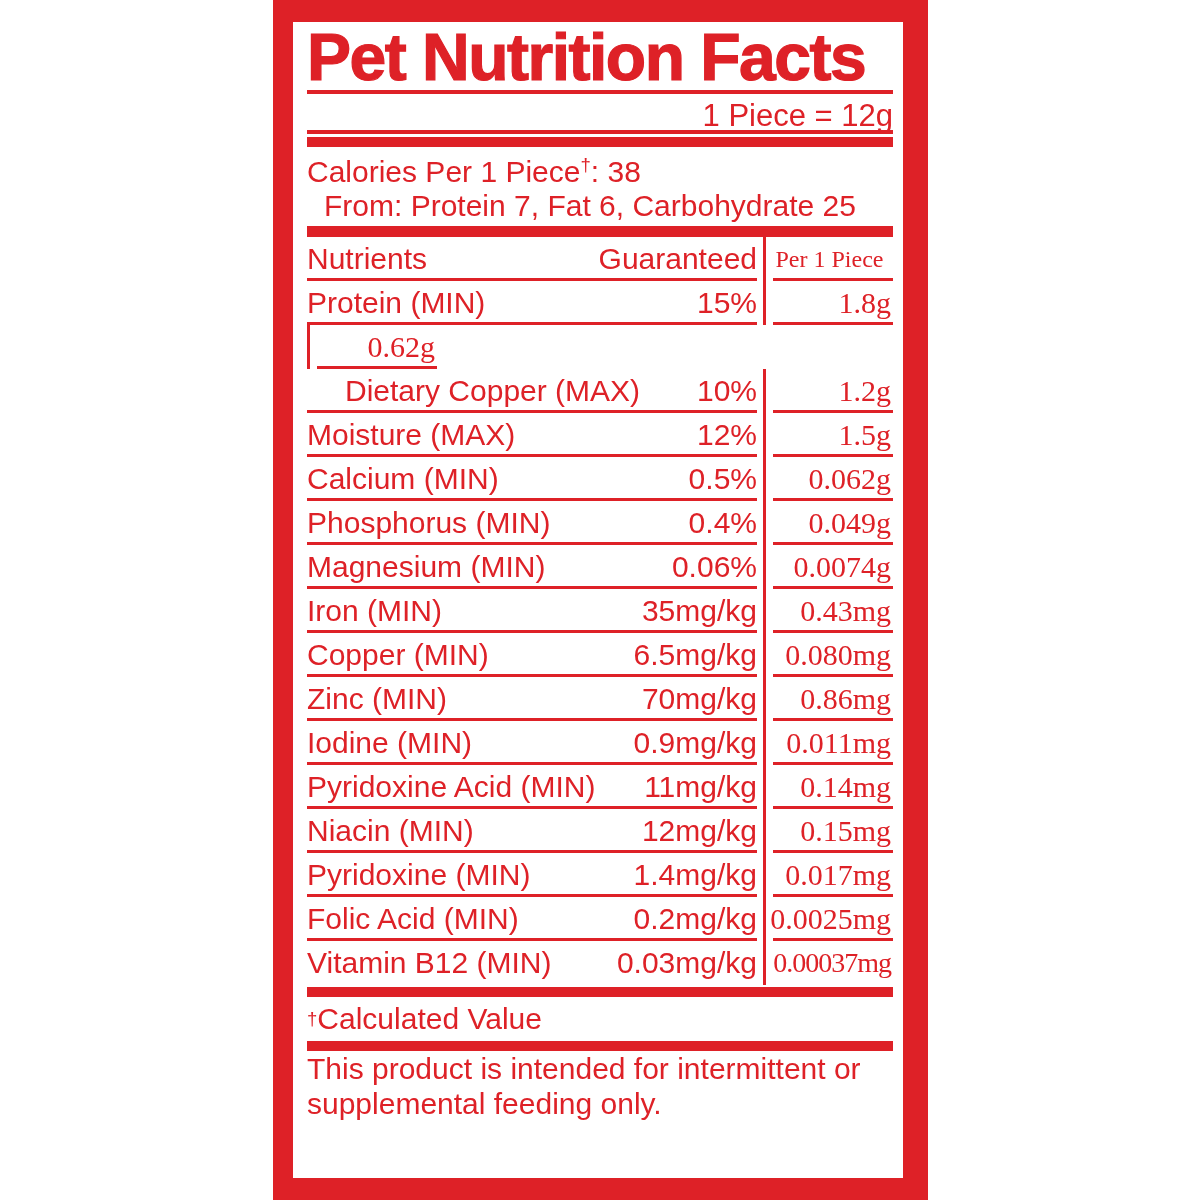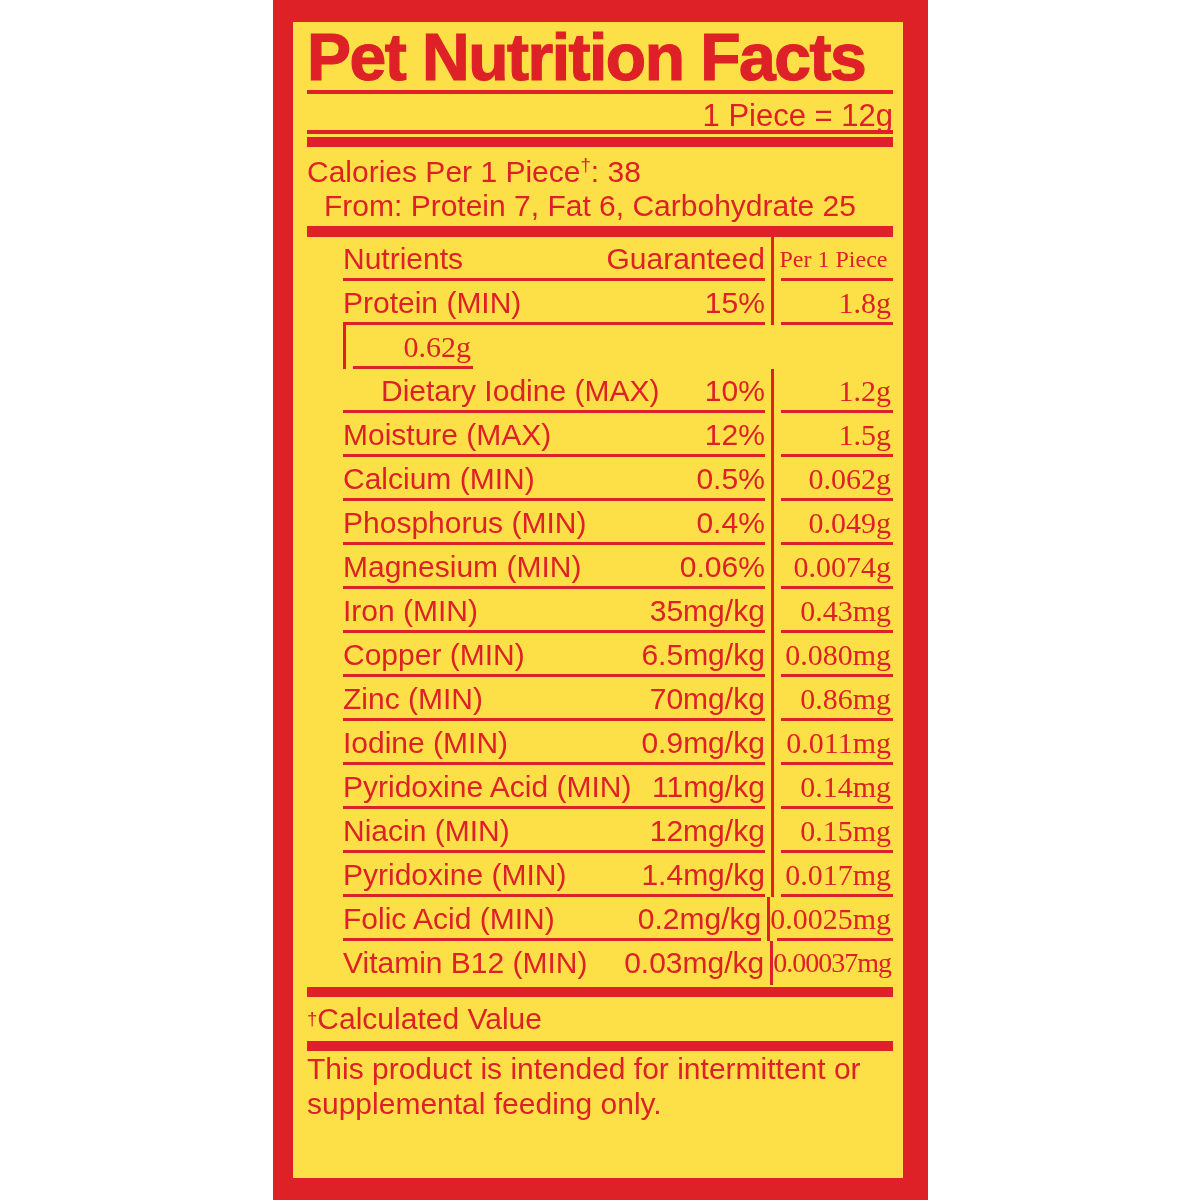--- a/index.html
+++ b/index.html
@@ -1,21 +1,21 @@
 <!DOCTYPE html>
 <html><head>
 <meta charset="utf-8">
 <style>
   :root { --red: #DE2127; }
   * { margin:0; padding:0; box-sizing:border-box; }
   html,body { width:1200px; height:1200px; background:#ffffff; font-family:"Liberation Sans", sans-serif; }
   body { position:relative; overflow:hidden; }
 
   .panel { position:absolute; left:273px; top:0; width:655px; height:1200px; background:var(--red); }
-  .inner { position:absolute; left:20px; top:22px; width:610px; height:1156px; background:#fde047;
+  .inner { position:absolute; left:20px; top:22px; width:610px; height:1156px; background:#ffffff;
            padding:0 10px 0 14px; color:var(--red); }
 
   .title { font-size:66px; font-weight:bold; letter-spacing:-1.5px; line-height:66px;
            height:68px; padding-top:2px; white-space:nowrap;
            -webkit-text-stroke:1.2px var(--red); }
 
   .rule  { height:4px;  background:var(--red); }
   .bar   { height:10px; background:var(--red); }
   .bar.thick { height:11px; }
 
@@ -33,21 +33,21 @@
   .cl::after { content:""; position:absolute; left:0; right:6px; bottom:0; height:3px; background:var(--red); }
   .cr::after { content:""; position:absolute; left:7px; right:0; bottom:0; height:3px; background:var(--red); }
   #table-body .trow:last-child .cl::after,
   #table-body .trow:last-child .cr::after { display:none; }
   #table-body .trow:last-child .cr span { font-size:28px; letter-spacing:-1px; padding-right:0; }
 
   .header-row .cr { justify-content:center; font-size:24px; padding-right:0; }
   .nutrient-label { white-space:nowrap; }
   .nutrient-label.indent { padding-left:38px; }
 
-  .table-wrap { margin-bottom:2px;margin-left:36px; }
+  .table-wrap { margin-bottom:2px; }
 
   .calcvalue { height:44px; display:flex; align-items:center; font-size:30px; }
   .feeding { padding-top:0; font-size:30px; line-height:35px; }
 
   sup.dag { font-size:62%; vertical-align:super; line-height:0; }
 </style>
 </head>
 <body>
 
 <div class="panel">
@@ -93,21 +93,21 @@
 
   <div class="trow">
     <div class="cr">
       <span>0.62g</span>
     </div>
   </div>
 
 
   <div class="trow">
     <div class="cl">
-      <span class="nutrient-label indent">Dietary Iodine (MAX)</span>
+      <span class="nutrient-label indent">Dietary Copper (MAX)</span>
       <span>10%</span>
     </div>
     <div class="cr">
       <span>1.2g</span>
     </div>
   </div>
 
   <div class="trow">
     <div class="cl">
       <span class="nutrient-label">Moisture (MAX)</span>

